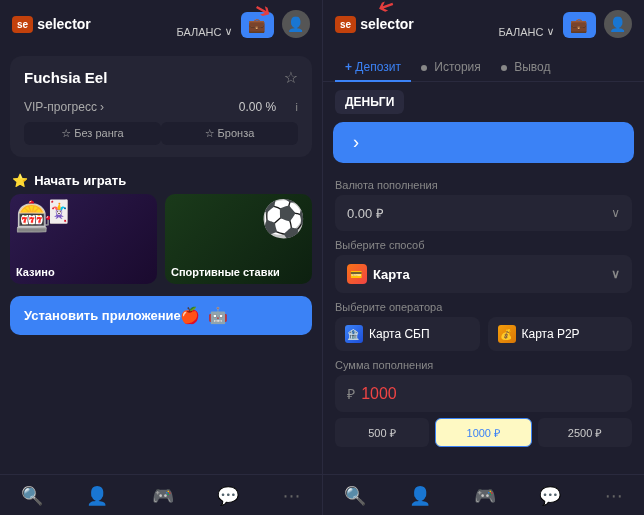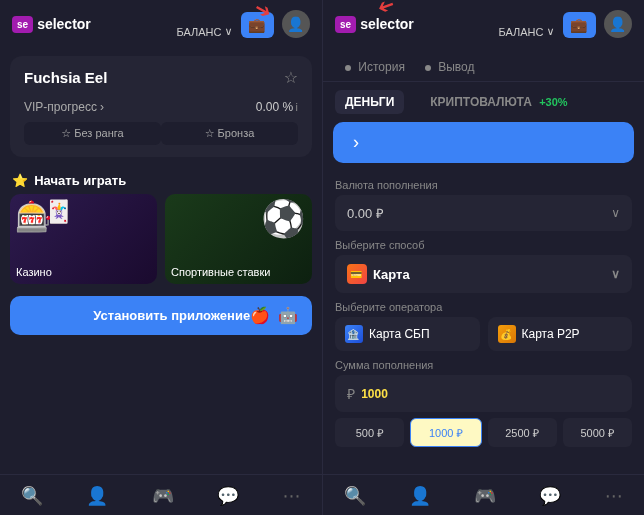--- a/index.html
+++ b/index.html
@@ -30,21 +30,21 @@
       justify-content: space-between;
       padding: 10px 12px;
       background: #1e1e2e;
     }
     .logo {
       display: flex;
       align-items: center;
       gap: 4px;
     }
     .logo-icon {
-      background: #a21caf;
+      background: #c2410c;
       color: white;
       font-size: 10px;
       font-weight: bold;
       padding: 3px 5px;
       border-radius: 4px;
     }
     .logo-text {
       color: white;
       font-size: 14px;
       font-weight: 600;
@@ -119,21 +119,21 @@
       font-size: 12px;
       display: flex;
       align-items: center;
       gap: 3px;
     }
     .vip-value {
       color: #ccc;
       font-size: 12px;
       display: flex;
       align-items: center;
-      gap: 2px;
+      gap: 19px;
     }
     .info-icon {
       color: #888;
       font-size: 11px;
     }
     .rank-row {
       display: flex;
       align-items: center;
     }
     .rank-badge {
@@ -184,37 +184,37 @@
       background: linear-gradient(135deg, #1a3a1a 0%, #0d2010 100%);
       width: 100%;
       height: 100%;
       display: flex;
       align-items: flex-end;
       padding: 6px;
     }
     .game-label {
       color: white;
       font-size: 11px;
-      font-weight: 400;
+      font-weight: 700;
     }
 
     
     .install-btn {
       margin: 4px 10px 8px;
       background: #3b82f6;
       border: none;
       border-radius: 10px;
       padding: 10px 14px;
       color: white;
       font-size: 13px;
       font-weight: 600;
       cursor: pointer;
       display: flex;
       align-items: center;
-      justify-content: flex-end;
+      justify-content: flex-start;
       width: calc(100% - 20px);
     }
     .install-icons {
       display: flex;
       gap: 8px;
       font-size: 16px;
     }
 
     
     .bottom-nav {
@@ -268,21 +268,21 @@
       width: 6px;
       height: 6px;
       background: #888;
       border-radius: 50%;
       display: inline-block;
       margin-right: 4px;
     }
 
     .money-crypto-tabs {
       display: flex;
-      gap: 16px;
+      gap: 0;
       padding: 8px 12px;
       align-items: center;
       text-align: center;
     }
     .mc-tab {
       padding: 5px 10px;
       border-radius: 6px;
       font-size: 12px;
       font-weight: 600;
       cursor: pointer;
@@ -413,23 +413,23 @@
       display: flex;
       align-items: center;
       margin-top: 4px;
     }
     .ruble-sign {
       color: #888;
       font-size: 14px;
       margin-right: 6px;
     }
     .amount-value {
-      color: #fde047;
-      font-size: 12px;
-      font-weight: 700;
+      color: #ef4444;
+      font-size: 16px;
+      font-weight: 400;
     }
 
     .quick-amounts {
       display: flex;
       gap: 6px;
       margin-top: 6px;
       flex-wrap: nowrap;
     }
     .qa-btn {
       flex: 1;
@@ -555,37 +555,37 @@
         <span>∨</span>
       </div>
       <button class="wallet-btn">💼</button>
       <button class="avatar-btn">👤</button>
     </div>
 
     <div style="position:absolute; top:-5px; left:55px; color:#e53e3e; font-size:20px; transform:rotate(160deg); pointer-events:none;">➔</div>
   </div>
 
   <div class="deposit-tabs">
+    <div class="dep-tab active">
+      <span class="dep-tab-plus">+</span>
+      <span> Депозит</span>
+    </div>
     <div class="dep-tab">
       <span class="dot"></span>
       <span>История</span>
     </div>
     <div class="dep-tab">
       <span class="dot"></span>
       <span>Вывод</span>
     </div>
   </div>
 
   <div class="money-crypto-tabs">
     <div class="mc-tab active">
       <span>ДЕНЬГИ</span>
-    </div>
-    <div class="mc-tab inactive">
-      <span>КРИПТОВАЛЮТА</span>
-      <span class="crypto-bonus">+30%</span>
     </div>
   </div>
 
   <div class="promo-banner">
     <span class="promo-arrow">›</span>
   </div>
 
   <div class="form-section">
     <div class="form-label">Валюта пополнения</div>
     <div class="form-select">
@@ -617,21 +617,20 @@
     <div class="form-label">Сумма пополнения</div>
     <div class="amount-input-row">
       <span class="ruble-sign">₽</span>
       <span class="amount-value">1000</span>
     </div>
 
     <div class="quick-amounts">
       <button class="qa-btn">500 ₽</button>
       <button class="qa-btn active">1000 ₽</button>
       <button class="qa-btn">2500 ₽</button>
-      <button class="qa-btn">5000 ₽</button>
     </div>
   </div>
 
   <div class="bottom-nav">
     <div class="nav-item">
       <span class="nav-icon">🔍</span>
     </div>
     <div class="nav-item">
       <span class="nav-icon">👤</span>
     </div>

